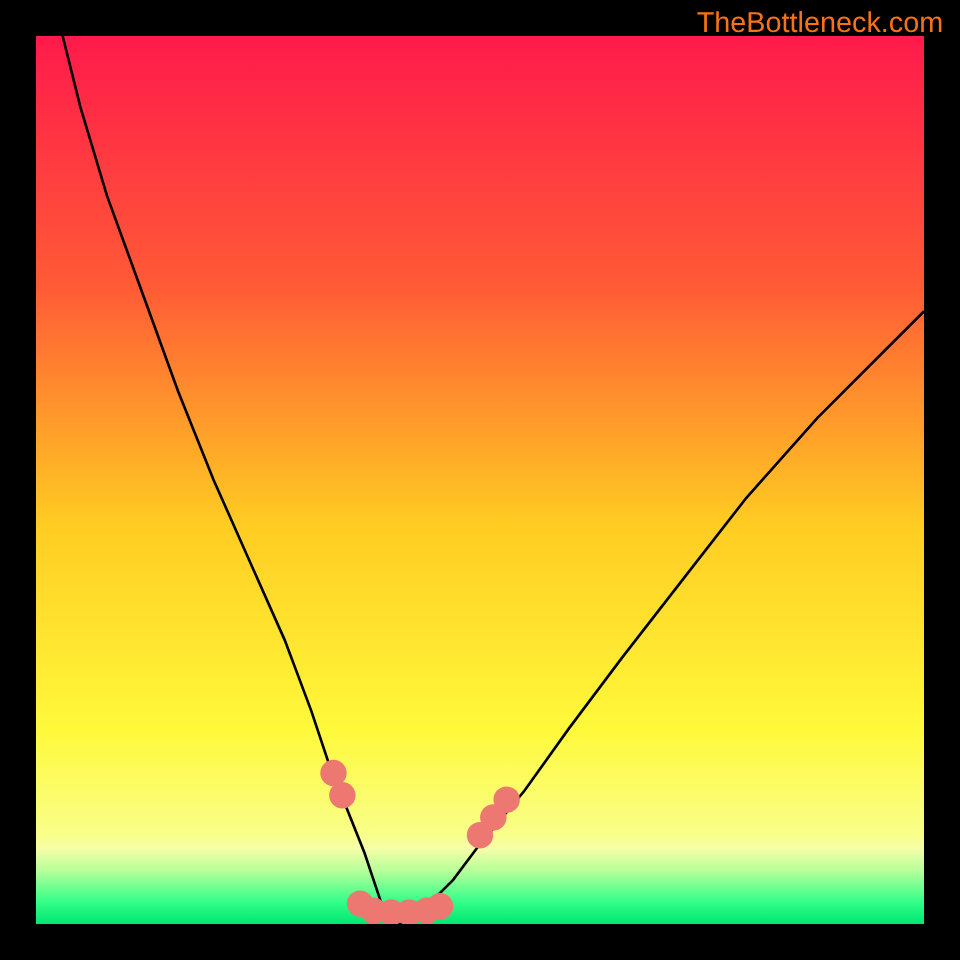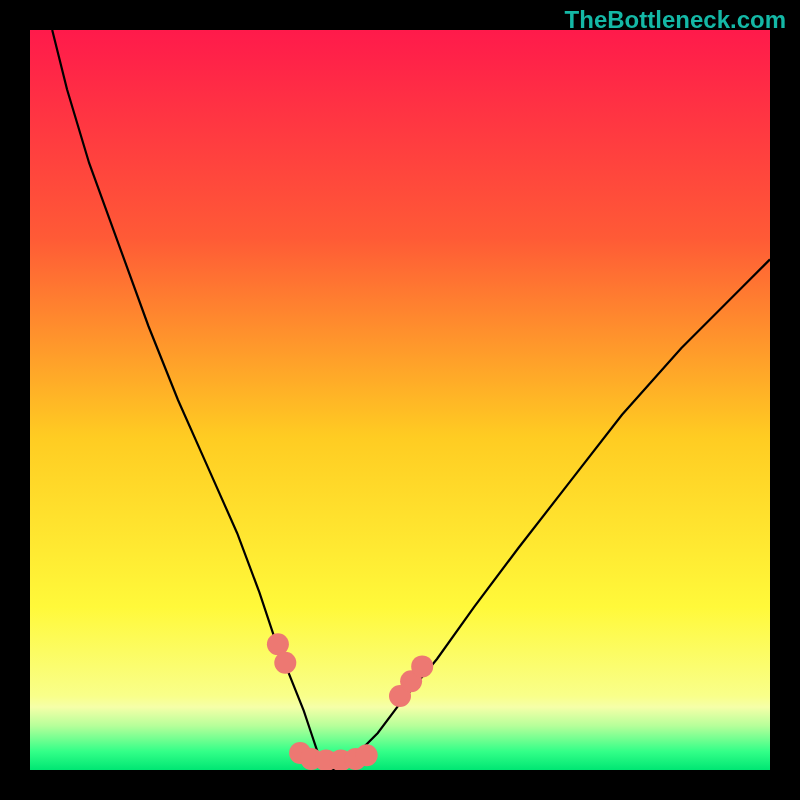--- a/index.html
+++ b/index.html
@@ -29,23 +29,23 @@
     position: absolute;
     left: 0;
     top: 0;
     width: 100%;
     height: 100%;
   }
   .watermark {
     position: absolute;
     top: 6px;
     right: 14px;
-    color: #14b8a6;
+    color: #f97316;
     font-size: 24px;
-    font-weight: 700;
+    font-weight: 400;
     font-family: Arial, sans-serif;
     letter-spacing: 0;
   }
   svg.curve {
     position: absolute;
     left: 0;
     top: 0;
     width: 100%;
     height: 100%;
   }

